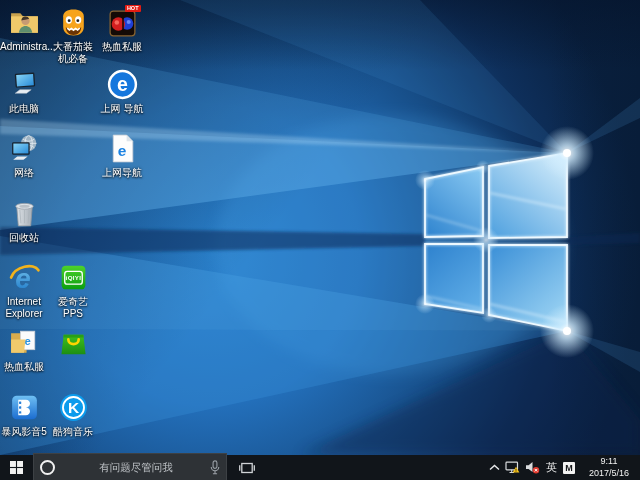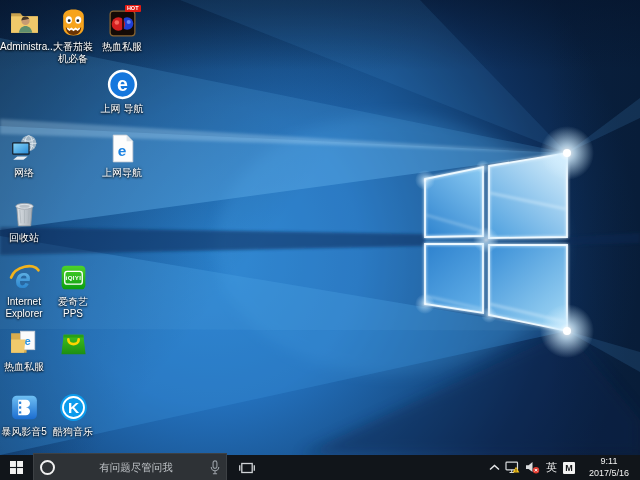--- a/index.html
+++ b/index.html
@@ -219,20 +219,32 @@
           <circle cx="22" cy="15.5" r="2" fill="#7a9aff" opacity=".8"></circle>
           <circle cx="12" cy="17.5" r="6.5" fill="#d41f1f"></circle>
           <circle cx="10.5" cy="16" r="2.2" fill="#ff7a6a" opacity=".8"></circle>
           <path d="M16.5 10.5v14" stroke="#140a06" stroke-width="1.5"></path>
         </svg>
         <span class="hot">HOT</span>
       </div>
       <div class="lbl">热血私服</div>
     </div>
 
+    <div class="dicon" style="left:0;top:68px">
+      <div class="ic">
+        <svg viewBox="0 0 32 32">
+          <g transform="rotate(-4 16 12)">
+            <rect x="7" y="5" width="19" height="13.5" rx="1.2" fill="#16222e"></rect>
+            <rect x="8.3" y="6.3" width="16.4" height="11" fill="url(#scrG)"></rect>
+          </g>
+          <path d="M7 24.5l4.5-3.5h11l-4.5 3.5z" fill="#e8edf2" stroke="#b8c2cc" stroke-width=".5"></path>
+        </svg>
+      </div>
+      <div class="lbl">此电脑</div>
+    </div>
 
 
     <div class="dicon" style="left:98px;top:68px">
       <div class="ic">
         <svg viewBox="0 0 32 32">
           <circle cx="16" cy="16" r="13" fill="#1577dd"></circle>
           <circle cx="16" cy="16" r="13" stroke="#fff" stroke-width="2.4" fill="none"></circle>
           <text x="16" y="22.5" font-size="19" font-weight="bold" fill="#fff" text-anchor="middle" font-family="Liberation Sans, sans-serif">e</text>
         </svg>
       </div>

